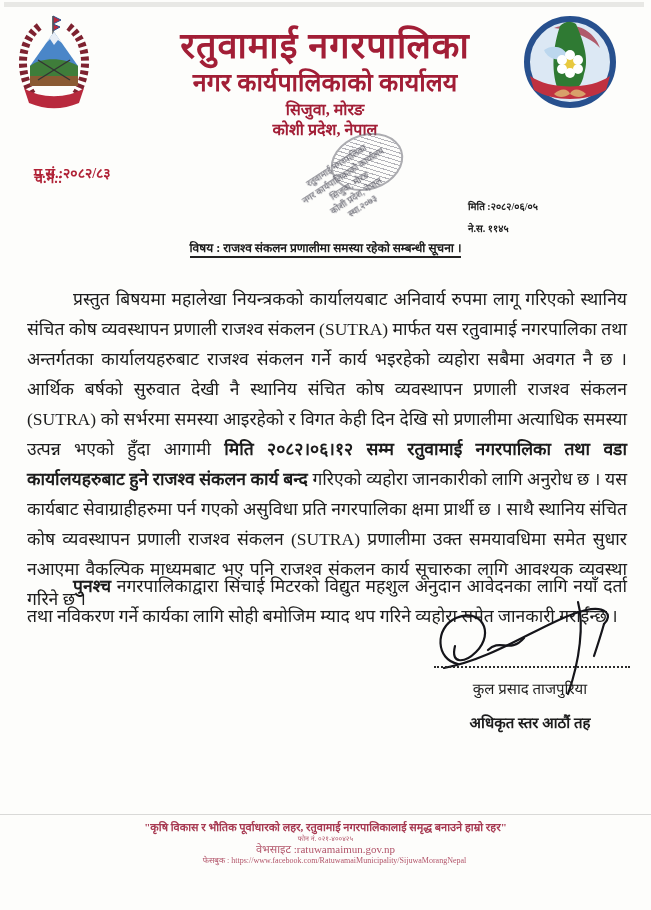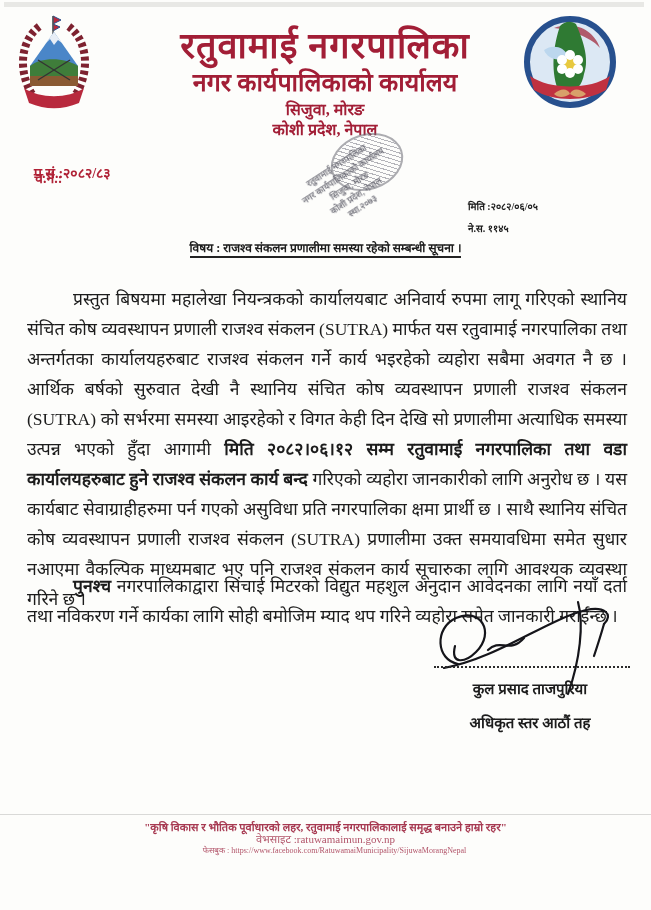--- a/index.html
+++ b/index.html
@@ -37,21 +37,21 @@
   .subject{position:absolute;top:239px;left:0;width:100%;text-align:center;font-size:12px;font-weight:bold;}
   .subject span{border-bottom:2px solid #222;padding-bottom:1px;}
   
   .para{position:absolute;left:27px;width:600px;font-size:17.5px;line-height:30px;text-align:justify;}
   .para1{top:266px;text-indent:46px;}
   .para2{top:553px;text-indent:46px;}
   
   .sig-block{position:absolute;top:594px;left:420px;width:220px;text-align:center;}
   .sig-svg{position:absolute;top:0;left:8px;}
   .sig-dots{position:absolute;top:72px;left:14px;width:196px;border-bottom:2px dotted #2b2b2b;}
-  .sig-name{position:absolute;top:84px;left:0;width:220px;font-size:15px;font-weight:bold;}
+  .sig-name{position:absolute;top:84px;left:0;width:220px;font-size:15px;font-weight:normal;}
   .sig-title{position:absolute;top:118px;left:0;width:220px;font-size:15px;font-weight:bold;}
   
   .footer{position:absolute;top:814px;left:0;width:100%;text-align:center;color:#b2556a;}
   .footer-rule{border-top:1px solid #d9d9d7;width:100%;margin:0 0 5px 0;}
   .f-slogan{font-size:11px;font-weight:bold;color:#a73a52;line-height:14px;}
   .f-phone{font-size:7px;line-height:10px;filter:blur(.4px);}
   .f-site{font-size:11px;line-height:11px;}
   .f-fb{font-size:8px;line-height:11px;padding-left:18px;}
   .f-mail{font-size:8px;line-height:11px;}
 </style>
@@ -137,16 +137,17 @@
       </g>
     </svg>
     <div class="sig-dots"></div>
     <div class="sig-name">कुल प्रसाद ताजपुरिया</div>
     <div class="sig-title">अधिकृत स्तर आठौं तह</div>
   </div>
 
   <div class="footer">
     <div class="footer-rule"></div>
     <div class="f-slogan">"कृषि विकास र भौतिक पूर्वाधारको लहर, रतुवामाई नगरपालिकालाई समृद्ध बनाउने हाम्रो रहर"</div>
+    <div class="f-phone">फोन नं. ०२१-४००४२५</div>
     <div class="f-site">वेभसाइट :ratuwamaimun.gov.np</div>
     <div class="f-fb">फेसबुक : https://www.facebook.com/RatuwamaiMunicipality/SijuwaMorangNepal</div>
   </div>
 </div>
 
 </body></html>

